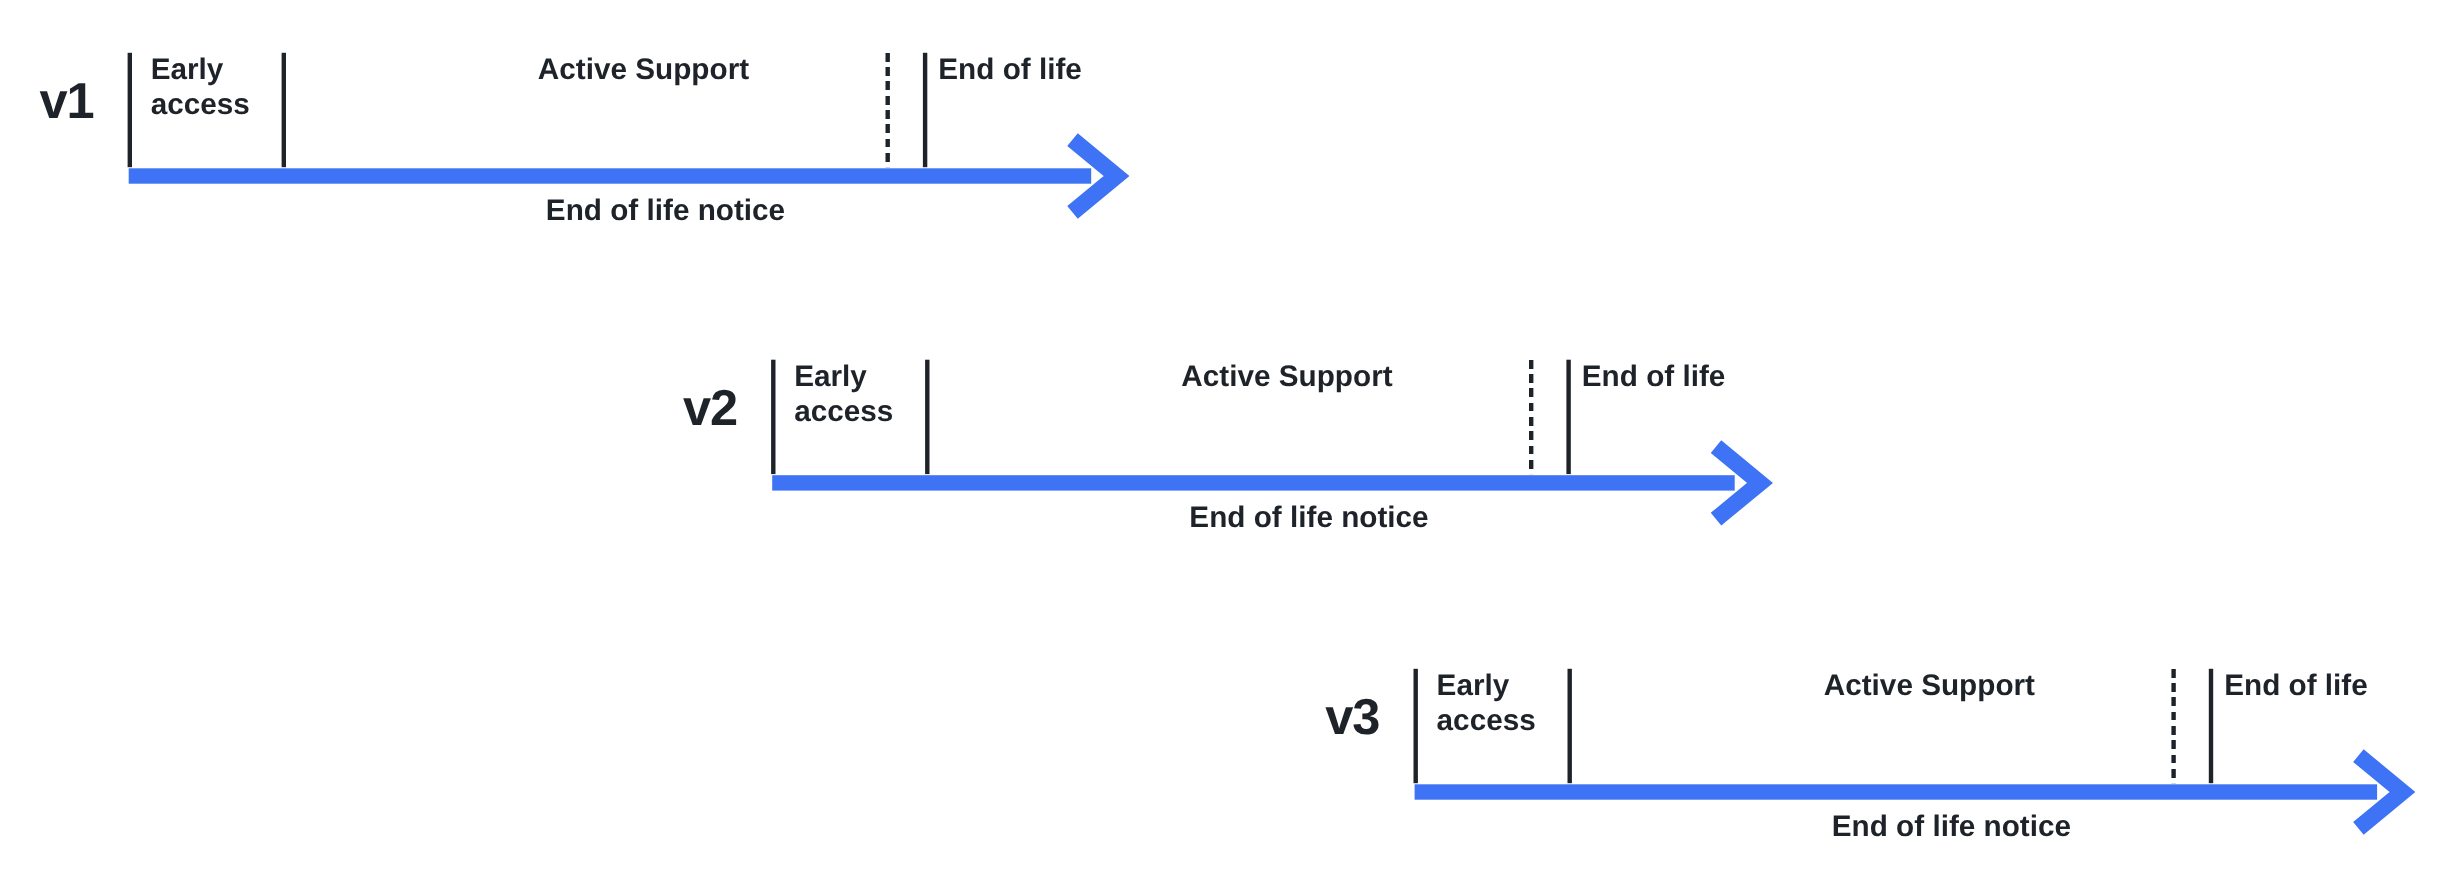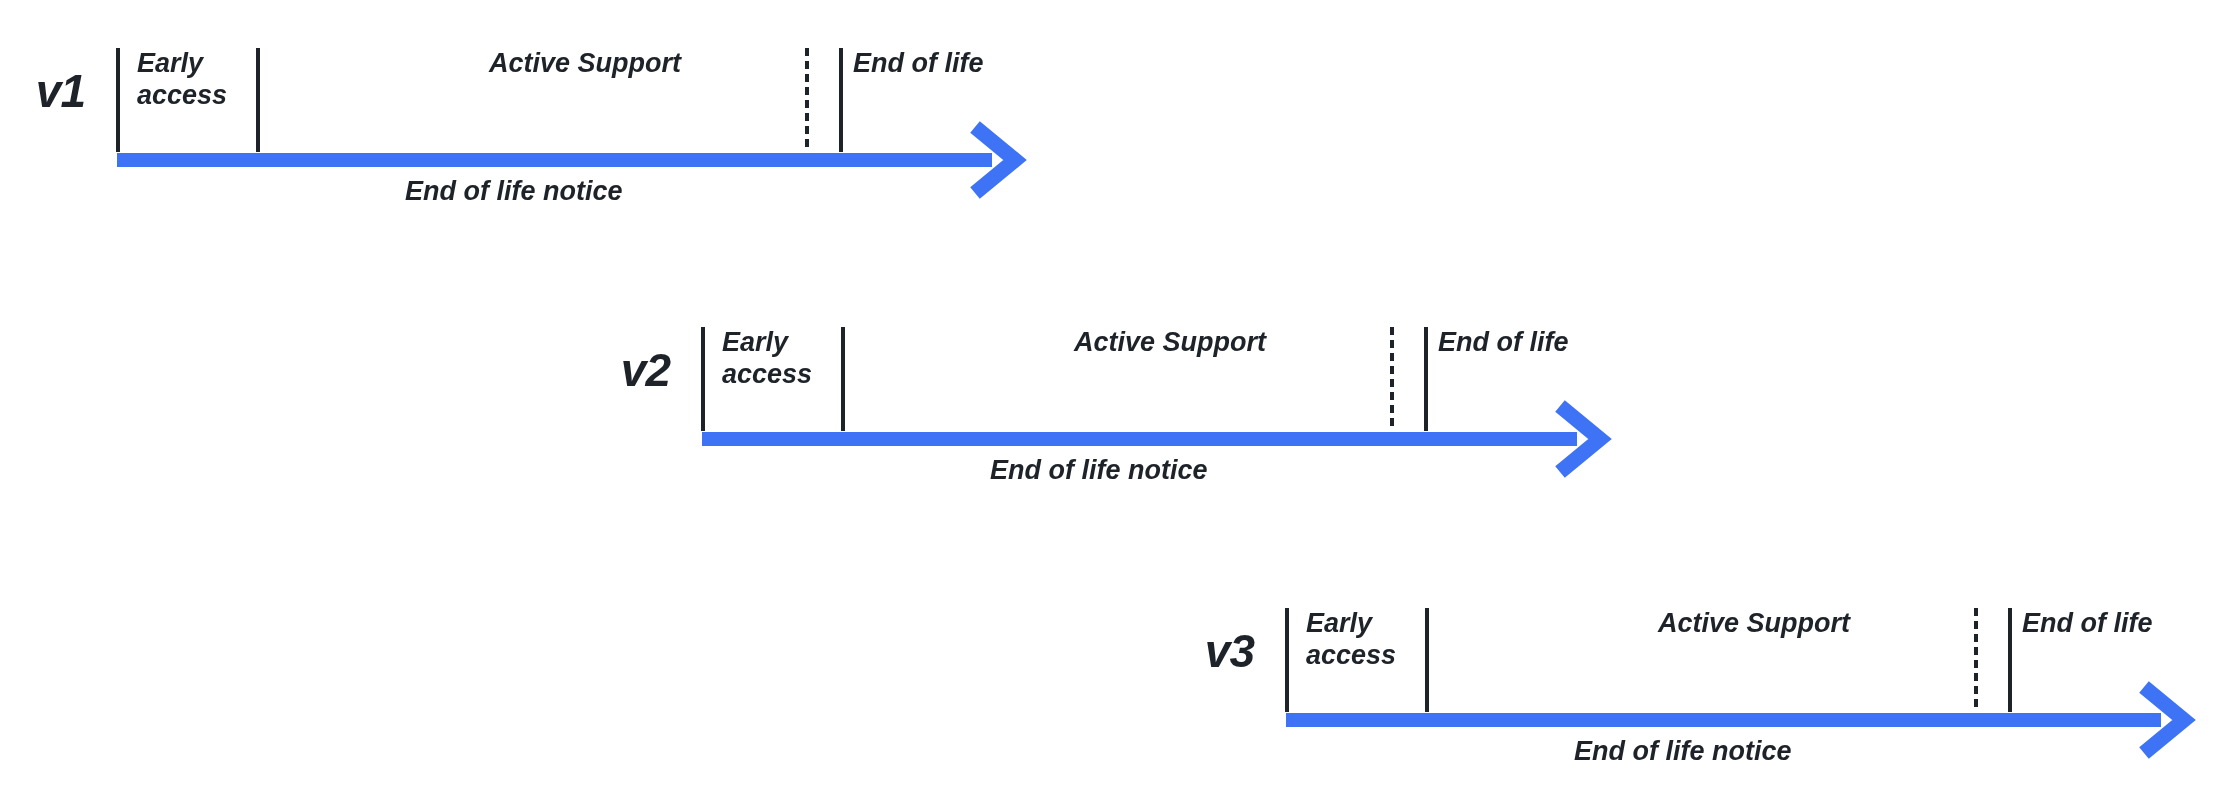--- a/index.html
+++ b/index.html
@@ -8,21 +8,20 @@
   }
   html,body{margin:0;padding:0;background:#ffffff;}
   #stage{
     position:relative;
     width:2228px;
     height:812px;
     background:#ffffff;
     overflow:hidden;
     font-family:"Liberation Sans", sans-serif;
     color:var(--ink);
-    font-style:italic;
   }
   .timeline{position:absolute;width:0;height:0;}
   .version-label{
     position:absolute;
     left:-180px;top:-92px;width:148px;
     text-align:right;
     font-size:46px;font-weight:700;line-height:46px;
     letter-spacing:-1px;
     color:var(--ink);
     white-space:nowrap;
@@ -42,21 +41,21 @@
   .phase-label{
     position:absolute;top:-113px;
     font-size:27px;font-weight:700;line-height:32px;
     color:var(--ink);
   }
   .phase-label.early{left:20px;width:112px;}
   .phase-label.active{left:144px;width:420px;white-space:nowrap;text-align:right;}
   .phase-label.eol{left:736px;width:320px;white-space:nowrap;}
   .notice-label{
     position:absolute;left:288px;top:16px;width:400px;
-    text-align:left;
+    text-align:center;
     font-size:27px;font-weight:700;line-height:30px;
     color:var(--ink);
     white-space:nowrap;
   }
   .shaft{
     position:absolute;left:0;top:-7px;
     width:875px;height:14px;
     background:var(--arrow);
   }
   .arrowhead{

